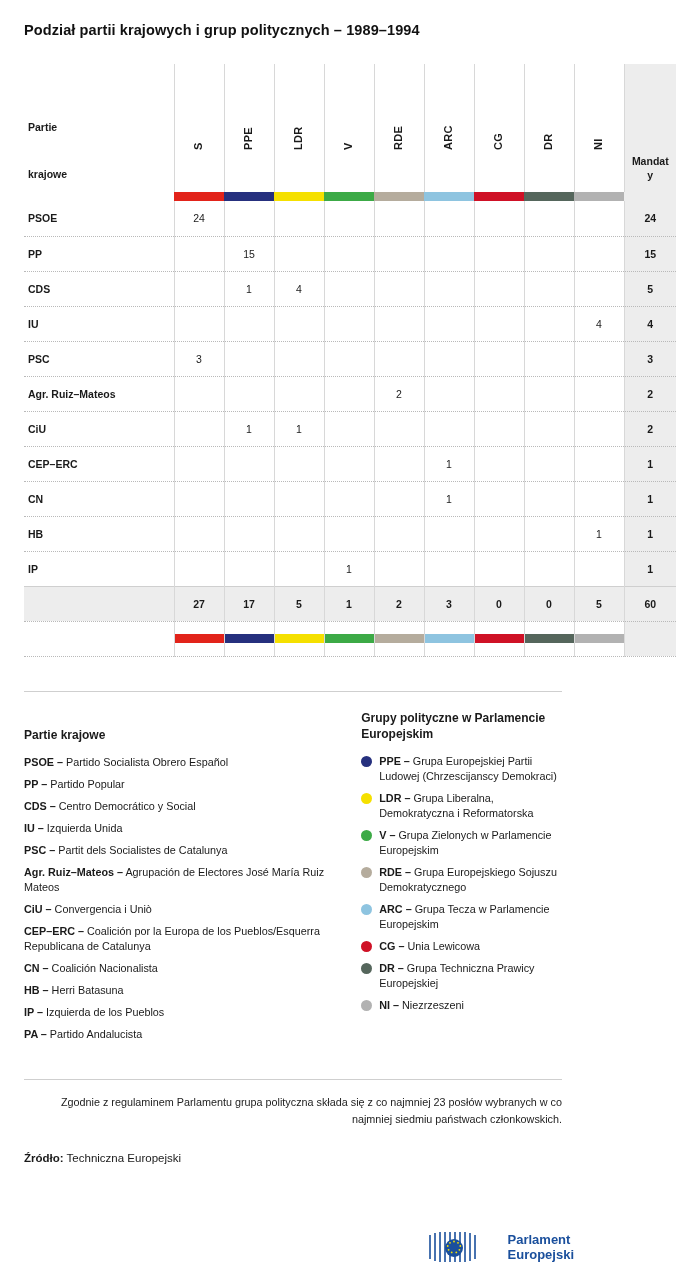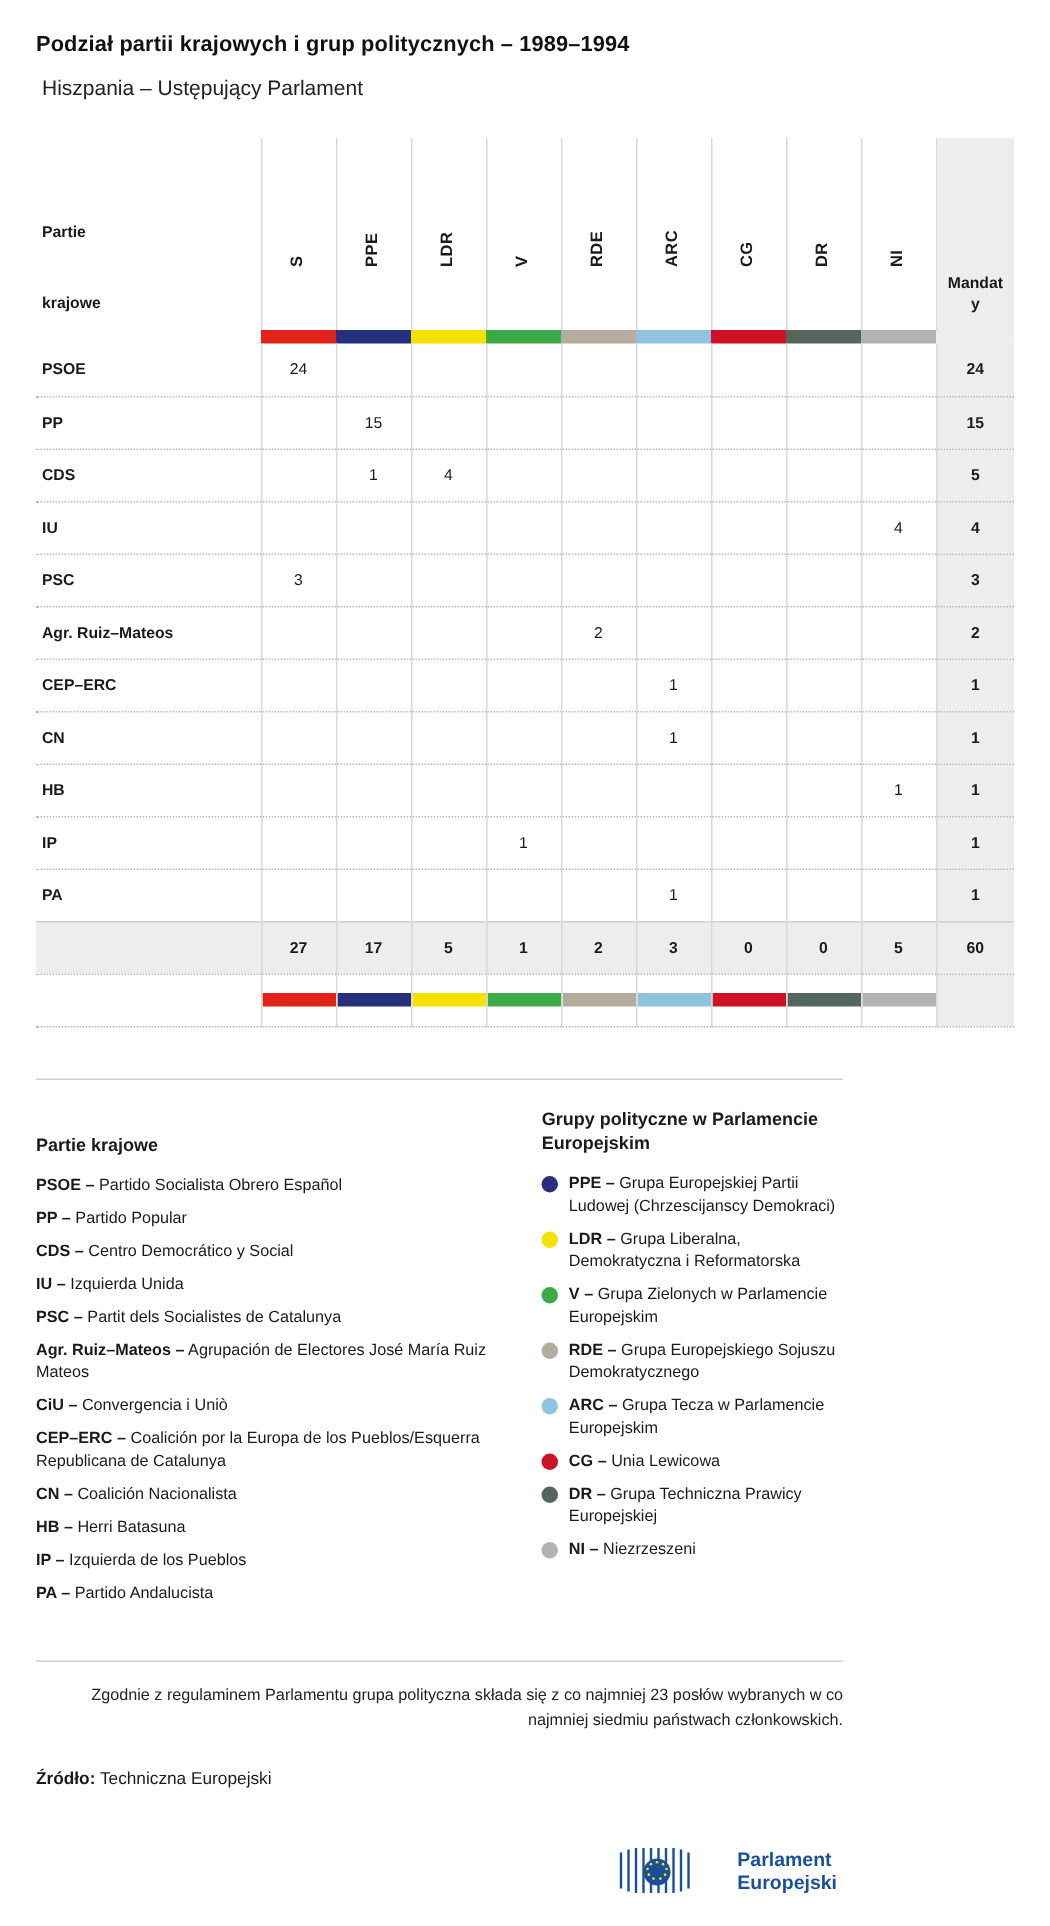--- a/index.html
+++ b/index.html
@@ -186,21 +186,21 @@
     text-align: right;
   }
   .source {
     margin: 24px 24px 0 24px;
     font-size: 11.5px;
     padding-bottom: 20px;
   }
   .source b { font-weight: bold; }
   .footer-logo {
     position: absolute;
-    right: 28px;
+    right: 12px;
     bottom: 20px;
     display: flex;
     align-items: center;
     gap: 25px;
   }
   .logo-mark {
     width: 56px; height: 34px;
     background: #ffffff;
     position: relative;
   }
@@ -210,21 +210,20 @@
     font-weight: bold;
     line-height: 15px;
   }
 </style>
 </head>
 <body>
 
 <div class="page">
 
   <div class="title">Podział partii krajowych i grup politycznych – 1989–1994</div>
-  <div class="subtitle">Hiszpania – Ustępujący Parlament</div>
 
   <div class="table-wrap">
     <table class="matrix">
       <colgroup>
         <col class="party">
         <col class="grp">
           <col class="grp">
           <col class="grp">
           <col class="grp">
           <col class="grp">
@@ -377,20 +376,33 @@
           <td></td>
           <td></td>
           <td>2</td>
           <td></td>
           <td></td>
           <td></td>
           <td></td>
           <td class="mand-cell">2</td>
         </tr>
         <tr>
+          <td class="party-cell">CiU</td>
+          <td></td>
+          <td>1</td>
+          <td>1</td>
+          <td></td>
+          <td></td>
+          <td></td>
+          <td></td>
+          <td></td>
+          <td></td>
+          <td class="mand-cell">2</td>
+        </tr>
+        <tr>
           <td class="party-cell">CEP–ERC</td>
           <td></td>
           <td></td>
           <td></td>
           <td></td>
           <td></td>
           <td>1</td>
           <td></td>
           <td></td>
           <td></td>
@@ -423,33 +435,20 @@
           <td class="mand-cell">1</td>
         </tr>
         <tr>
           <td class="party-cell">IP</td>
           <td></td>
           <td></td>
           <td></td>
           <td>1</td>
           <td></td>
           <td></td>
-          <td></td>
-          <td></td>
-          <td></td>
-          <td class="mand-cell">1</td>
-        </tr>
-        <tr>
-          <td class="party-cell">PA</td>
-          <td></td>
-          <td></td>
-          <td></td>
-          <td></td>
-          <td></td>
-          <td>1</td>
           <td></td>
           <td></td>
           <td></td>
           <td class="mand-cell">1</td>
         </tr>
         <tr class="total-row">
           <td class="party-cell"></td>
           <td>27</td>
           <td>17</td>
           <td>5</td>

